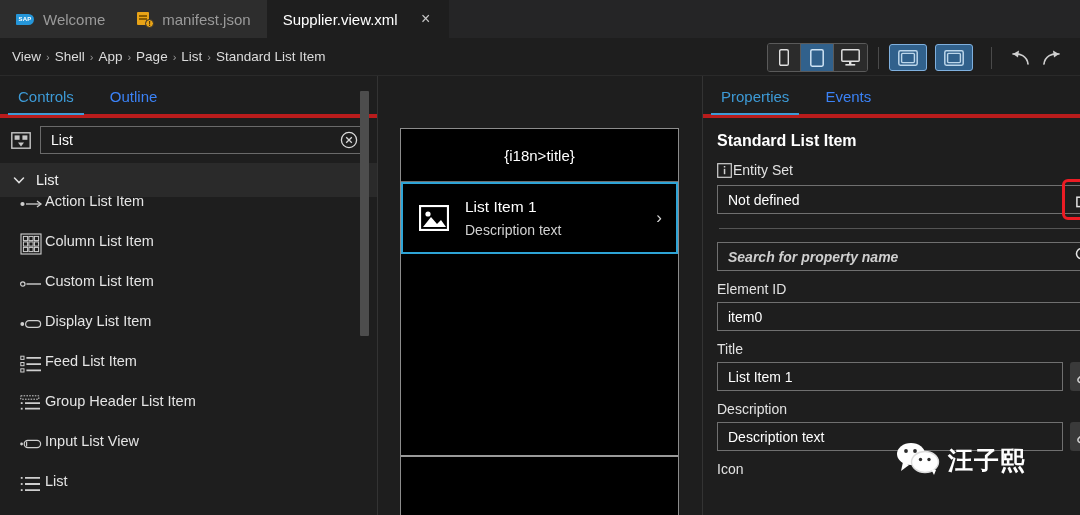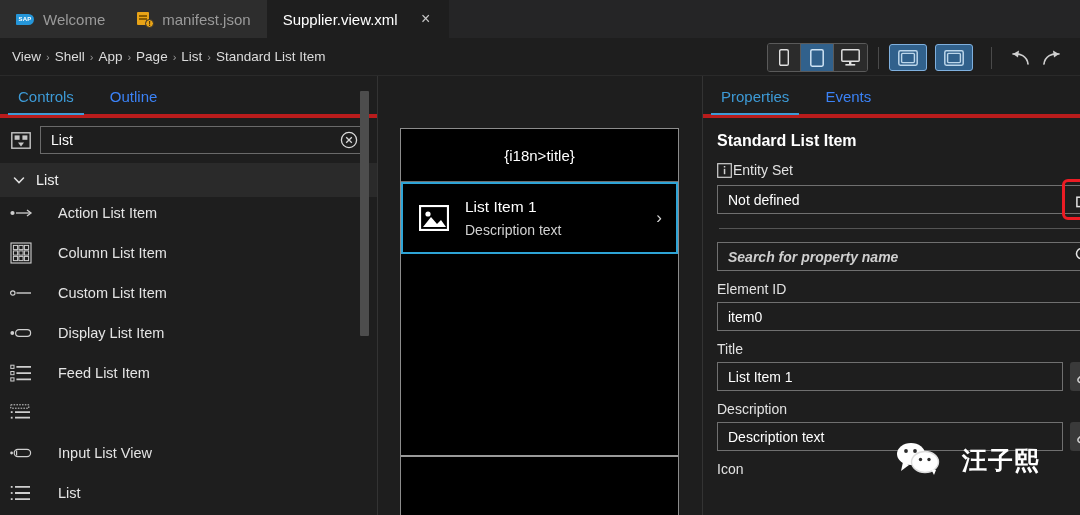--- a/index.html
+++ b/index.html
@@ -112,21 +112,21 @@
 
   .group-row {
     height: 34px; display: flex; align-items: center; gap: 10px;
     background: #2a2a2a; padding-left: 12px; cursor: pointer;
   }
   .group-row .gname { font-size: 14.5px; color: #f0f0f0; }
   .chev-d { width: 14px; height: 14px; }
 
   .ctrl-list { position: absolute; top: 117px; left: 0; width: 378px; height: 322px; overflow: hidden; }
   .ctrl-item {
-    height: 40px; display: flex; align-items: center; gap: 24px; padding-left: 10px; cursor: pointer;
+    height: 40px; display: flex; align-items: flex-start; gap: 1px; padding-left: 20px; cursor: pointer;
   }
   .ci-icon { width: 24px; height: 22px; flex: 0 0 auto; display: flex; align-items: center; }
   .ci-label { font-size: 14.5px; color: #e4e4e4; }
 
   .lscroll { position: absolute; right: 8px; top: 15px; width: 9px; height: 245px; background: #4d4d4d; border-radius: 1px; cursor: pointer; }
 
   
   .center {
     position: absolute; left: 379px; top: 76px; width: 322px; height: 439px; background: #1e1e1e;
   }
@@ -189,21 +189,21 @@
   }
   .divider { height: 1px; background: #545454; margin: 14px 2px 13px 2px; }
 
   .rscroll { position: absolute; right: 4px; top: 202px; width: 9px; height: 32px; background: #5a5a5a; border-radius: 1px; cursor: pointer; }
 
   
   .wm {
     position: absolute; left: 895px; top: 442px; display: flex; align-items: center; gap: 7px;
     pointer-events: none;
   }
-  .wm-txt { font-size: 25px; color: #ffffff; font-weight: bold; letter-spacing: 1px; margin-left: 14px; }
+  .wm-txt { font-size: 25px; color: #ffffff; font-weight: bold; letter-spacing: 1px; }
 </style>
 </head>
 <body>
 
 <div class="app">
 
   <div class="tabbar">
     <div class="tab">
       <span class="sap-logo">
           <span>SAP</span>
@@ -388,20 +388,21 @@
 
       <div class="ctrl-item">
         <span class="ci-icon">
           <svg width="24" height="19" viewBox="0 0 24 19">
             <rect x="0.8" y="0.8" width="18" height="3.4" fill="none" stroke="#cfcfcf" stroke-width="1" stroke-dasharray="1.6 1.2"></rect>
             <rect x="0.8" y="7.2" width="1.8" height="1.8" fill="#cfcfcf"></rect>
             <rect x="0.8" y="12.8" width="1.8" height="1.8" fill="#cfcfcf"></rect>
             <path d="M5 8.1 L20 8.1 M5 13.7 L20 13.7" stroke="#cfcfcf" stroke-width="1.7"></path>
           </svg>
         </span>
+        <span class="ci-label">Group Header List Item</span>
       </div>
 
       <div class="ctrl-item">
         <span class="ci-icon">
           <svg width="24" height="12" viewBox="0 0 24 12">
             <circle cx="1.6" cy="6" r="1.4" fill="#cfcfcf"></circle>
             <rect x="4.2" y="2.4" width="16.4" height="7.2" rx="3.6" fill="none" stroke="#cfcfcf" stroke-width="1.2"></rect>
             <path d="M6.6 3.6 L6.6 8.4" stroke="#cfcfcf" stroke-width="1.2"></path>
           </svg>
         </span>

